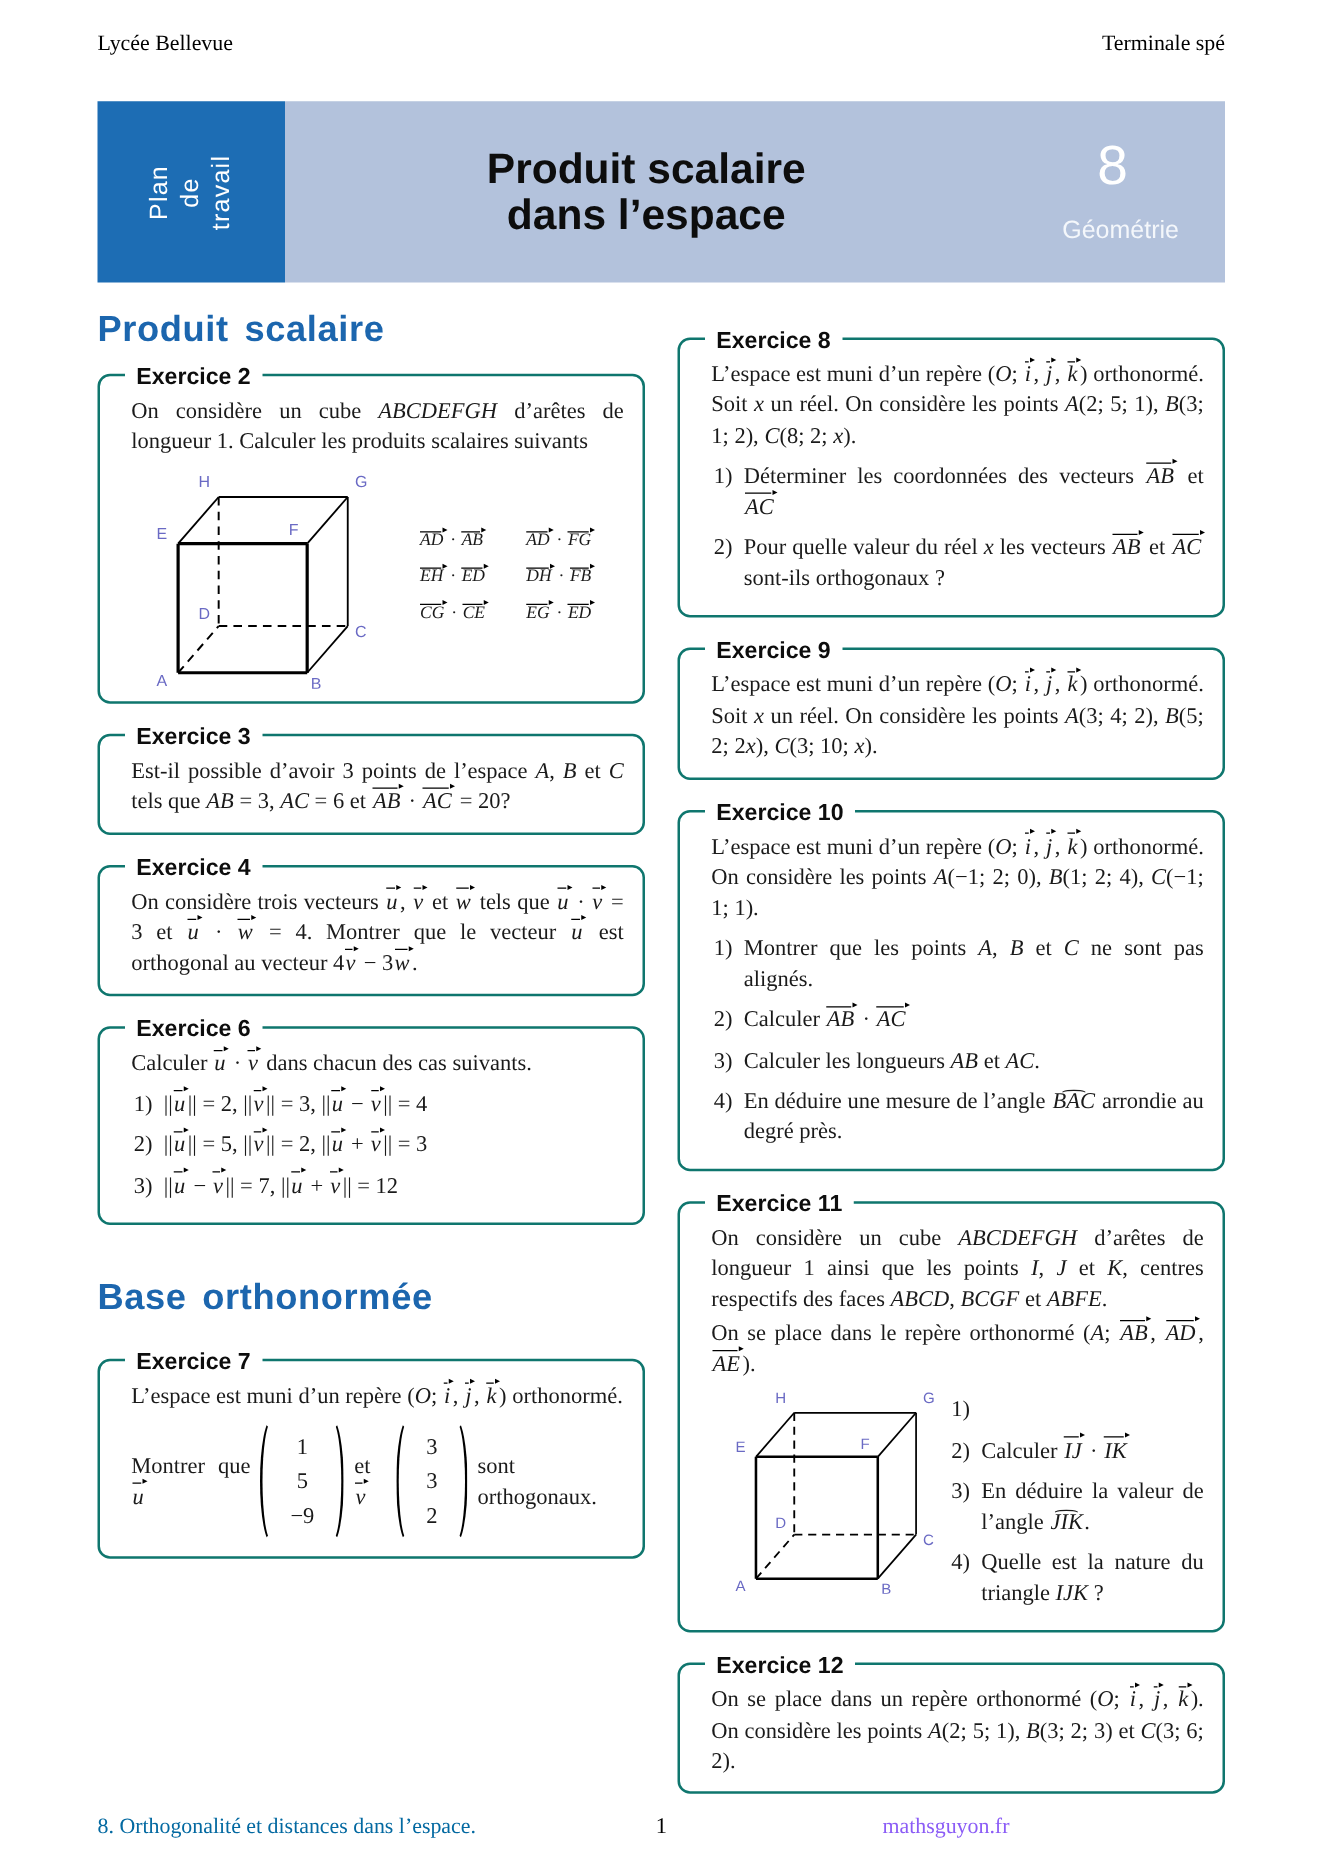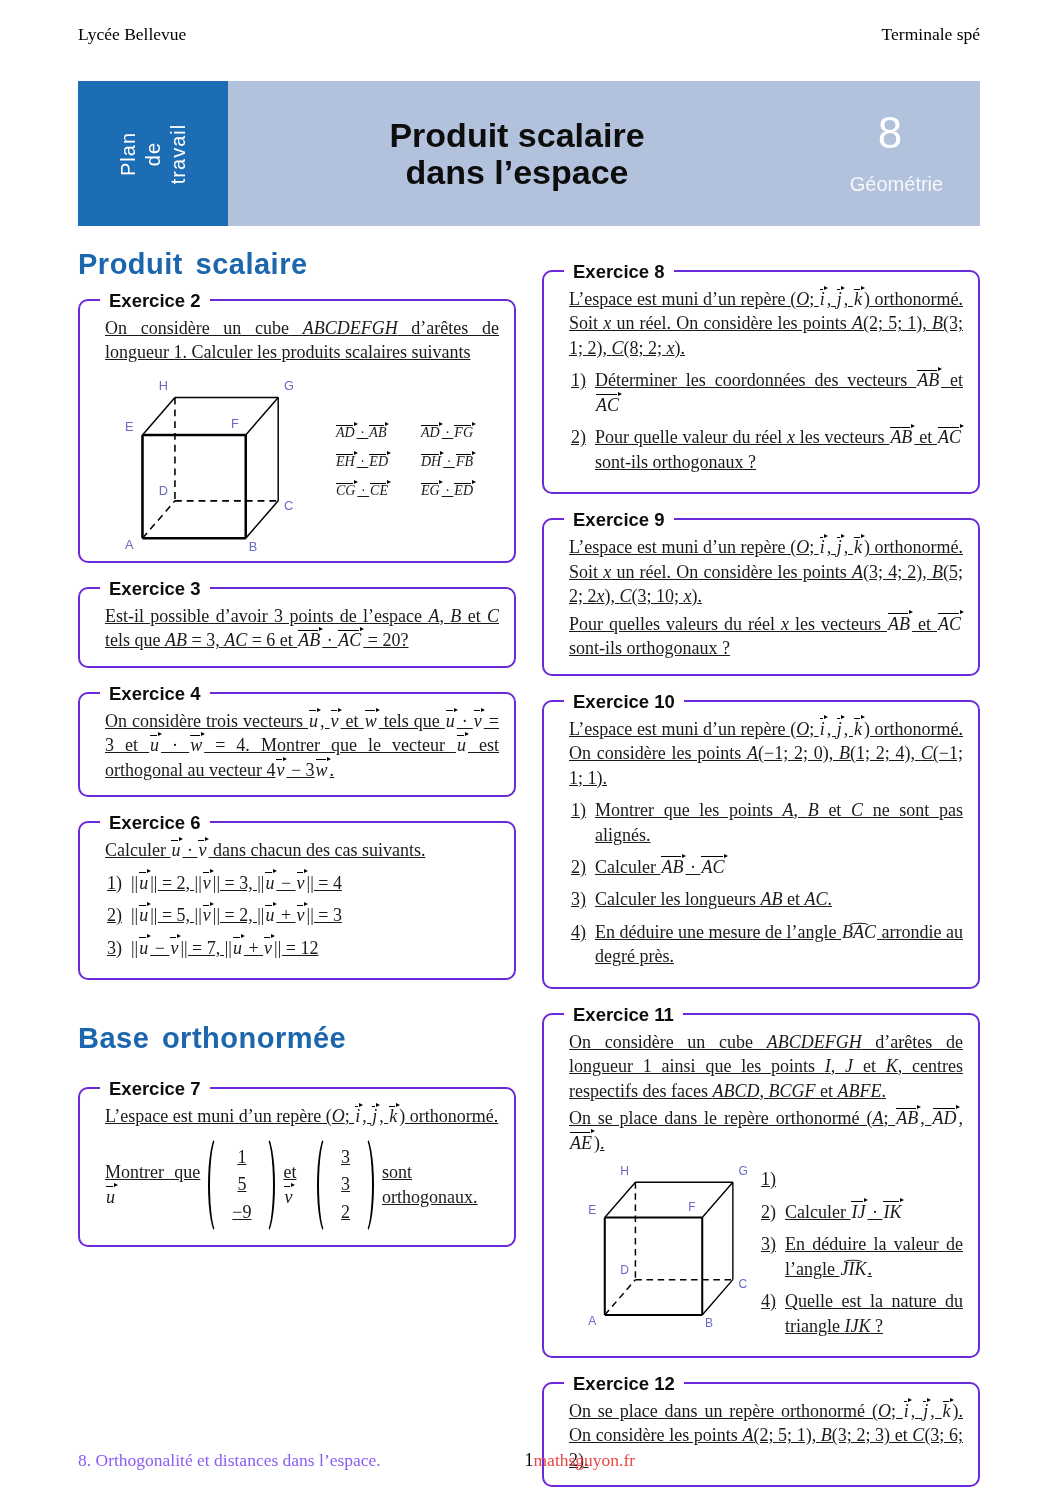--- a/index.html
+++ b/index.html
@@ -21,22 +21,22 @@
   .chap-num{color:#fff;font-family:"Liberation Sans",sans-serif;font-size:44px;font-weight:400;line-height:1;}
   .chap-theme{color:#f4f7fb;font-family:"Liberation Sans",sans-serif;font-size:20px;margin-left:13px;}
   
   .columns{display:flex;gap:26px;margin:18px 78px 0 78px;align-items:flex-start;}
   .col{flex:1;min-width:0;}
   .col-right{padding-top:12px;}
   h2.sec{font-family:"Liberation Sans",sans-serif;font-weight:700;color:#1c66ae;font-size:29px;
       margin:4px 0 18px 0;letter-spacing:0.5px;word-spacing:4px;}
   h2.sec.second{margin-top:42px;margin-bottom:32px;}
   
-  .exo{position:relative;border:2px solid #6d28d9;border-radius:10px;margin:14px 0 24px 0;
-      padding:12px 15px 10px 25px;font-size:18px;line-height:1.36;text-align:justify;text-decoration:underline;}
+  .exo{position:relative;border:2px solid #0f766e;border-radius:10px;margin:14px 0 24px 0;
+      padding:12px 15px 10px 25px;font-size:18px;line-height:1.36;text-align:justify;}
   .exo-title{position:absolute;top:-13px;left:20px;background:#fff;padding:0 9px;
       font-family:"Liberation Sans",sans-serif;font-weight:700;font-size:18.5px;color:#0d0d0d;white-space:nowrap;}
   .exo p{margin:3px 0;}
   .itm{display:flex;gap:9px;margin:8px 0 8px 2px;}
   .itm .n{flex:0 0 auto;}
   .itm .t{flex:1;text-align:justify;}
   
   i{font-style:italic;}
   .v{display:inline-block;position:relative;font-style:italic;padding:0 2px 0 1px;}
   .v::before{content:'';position:absolute;left:1px;right:4px;top:1.5px;border-top:1.4px solid #000;}
@@ -58,23 +58,23 @@
   .vecline{display:flex;align-items:center;gap:8px;margin-top:6px;flex-wrap:nowrap;}
   .mat{display:inline-flex;align-items:stretch;height:100px;}
   .mat .cells{display:flex;flex-direction:column;justify-content:center;text-align:center;
       padding:0 5px;row-gap:3px;font-size:18px;}
   .par{width:15px;border:2.2px solid transparent;border-radius:50%;}
   .par.l{border-left-color:#000;}
   .par.r{border-right-color:#000;}
   
   .footer{position:absolute;left:0;right:0;bottom:26px;display:flex;align-items:baseline;
       padding:0 78px;font-size:17.5px;}
-  .footer .f-left{color:#8b5cf6;flex:1;}
+  .footer .f-left{color:#0369a1;flex:1;}
   .footer .f-center{flex:0 0 auto;color:#000;font-size:18px;}
-  .footer .f-right{flex:1;text-align:left;color:#ef4444;}
+  .footer .f-right{flex:1;text-align:center;color:#8b5cf6;}
 </style>
 </head>
 <body>
 
 <div class="page">
 
   <div class="topbar">
     <span>Lycée Bellevue</span>
     <span>Terminale spé</span>
   </div>
@@ -207,21 +207,20 @@
         </div>
         <div class="itm">
           <span class="n">2)</span>
           <span class="t">Pour quelle valeur du réel <i>x</i> les vecteurs <span class="v">AB</span> et <span class="v">AC</span> sont-ils orthogonaux ?</span>
         </div>
       </section>
 
       <section class="exo">
         <div class="exo-title">Exercice 9</div>
         <p>L’espace est muni d’un repère (<i>O</i>; <span class="v">i</span>, <span class="v">j</span>, <span class="v">k</span>) orthonormé. Soit <i>x</i> un réel. On considère les points <i>A</i>(3; 4; 2), <i>B</i>(5; 2; 2<i>x</i>), <i>C</i>(3; 10; <i>x</i>).</p>
-        <p>Pour quelles valeurs du réel <i>x</i> les vecteurs <span class="v">AB</span> et <span class="v">AC</span> sont-ils orthogonaux ?</p>
       </section>
 
       <section class="exo">
         <div class="exo-title">Exercice 10</div>
         <p>L’espace est muni d’un repère (<i>O</i>; <span class="v">i</span>, <span class="v">j</span>, <span class="v">k</span>) orthonormé. On considère les points <i>A</i>(−1; 2; 0), <i>B</i>(1; 2; 4), <i>C</i>(−1; 1; 1).</p>
         <div class="itm">
           <span class="n">1)</span>
           <span class="t">Montrer que les points <i>A</i>, <i>B</i> et <i>C</i> ne sont pas alignés.</span>
         </div>
         <div class="itm">

